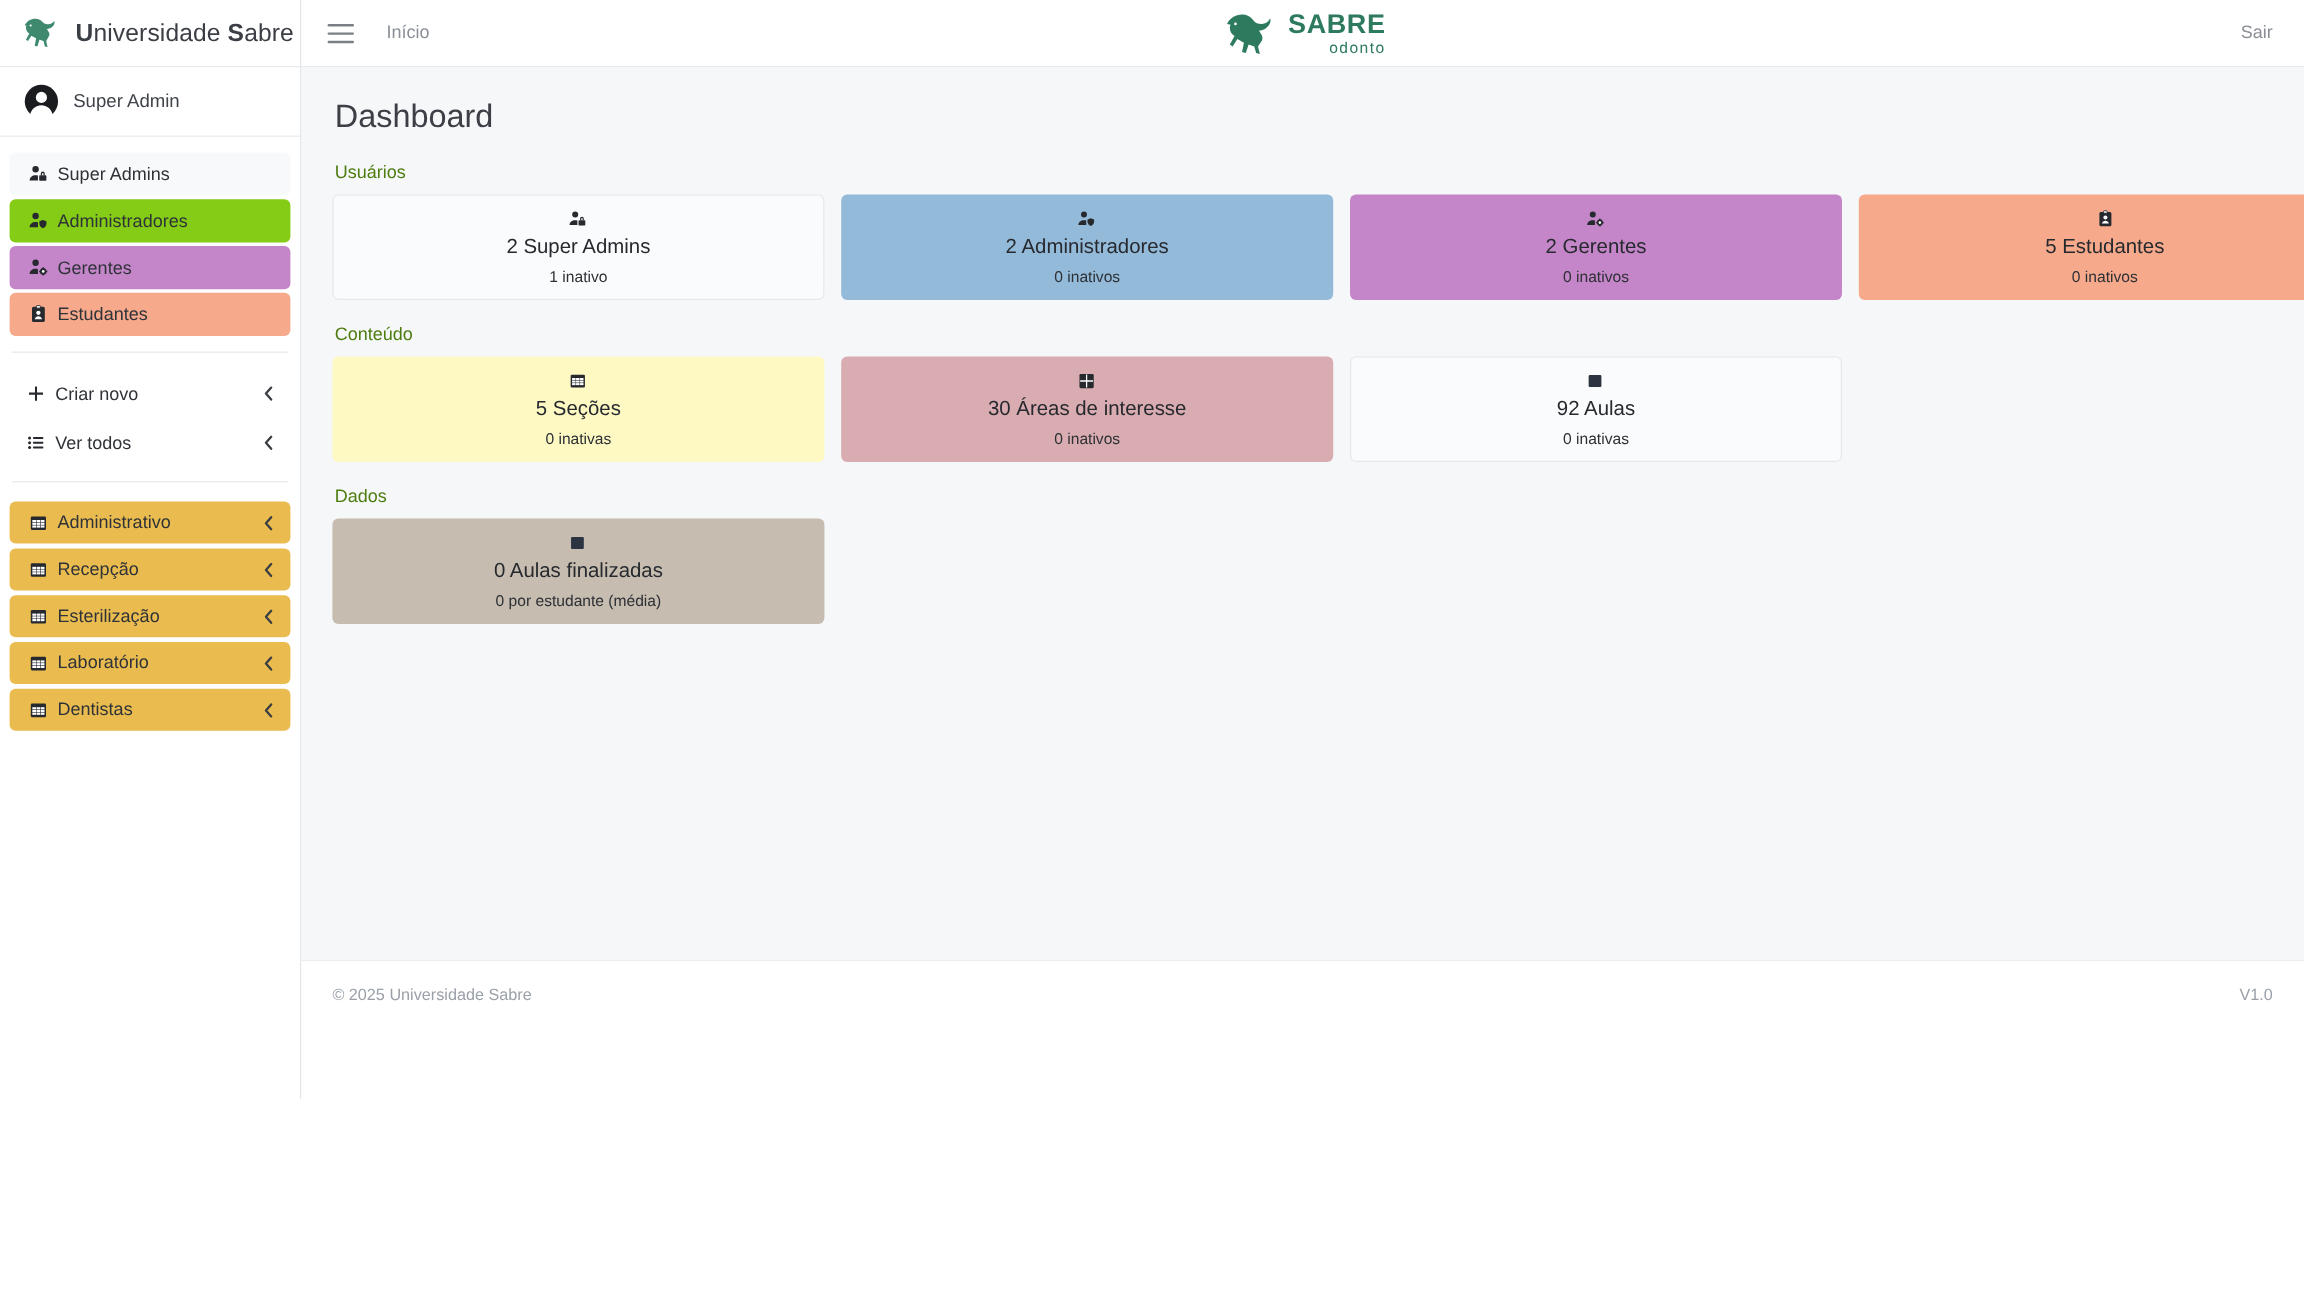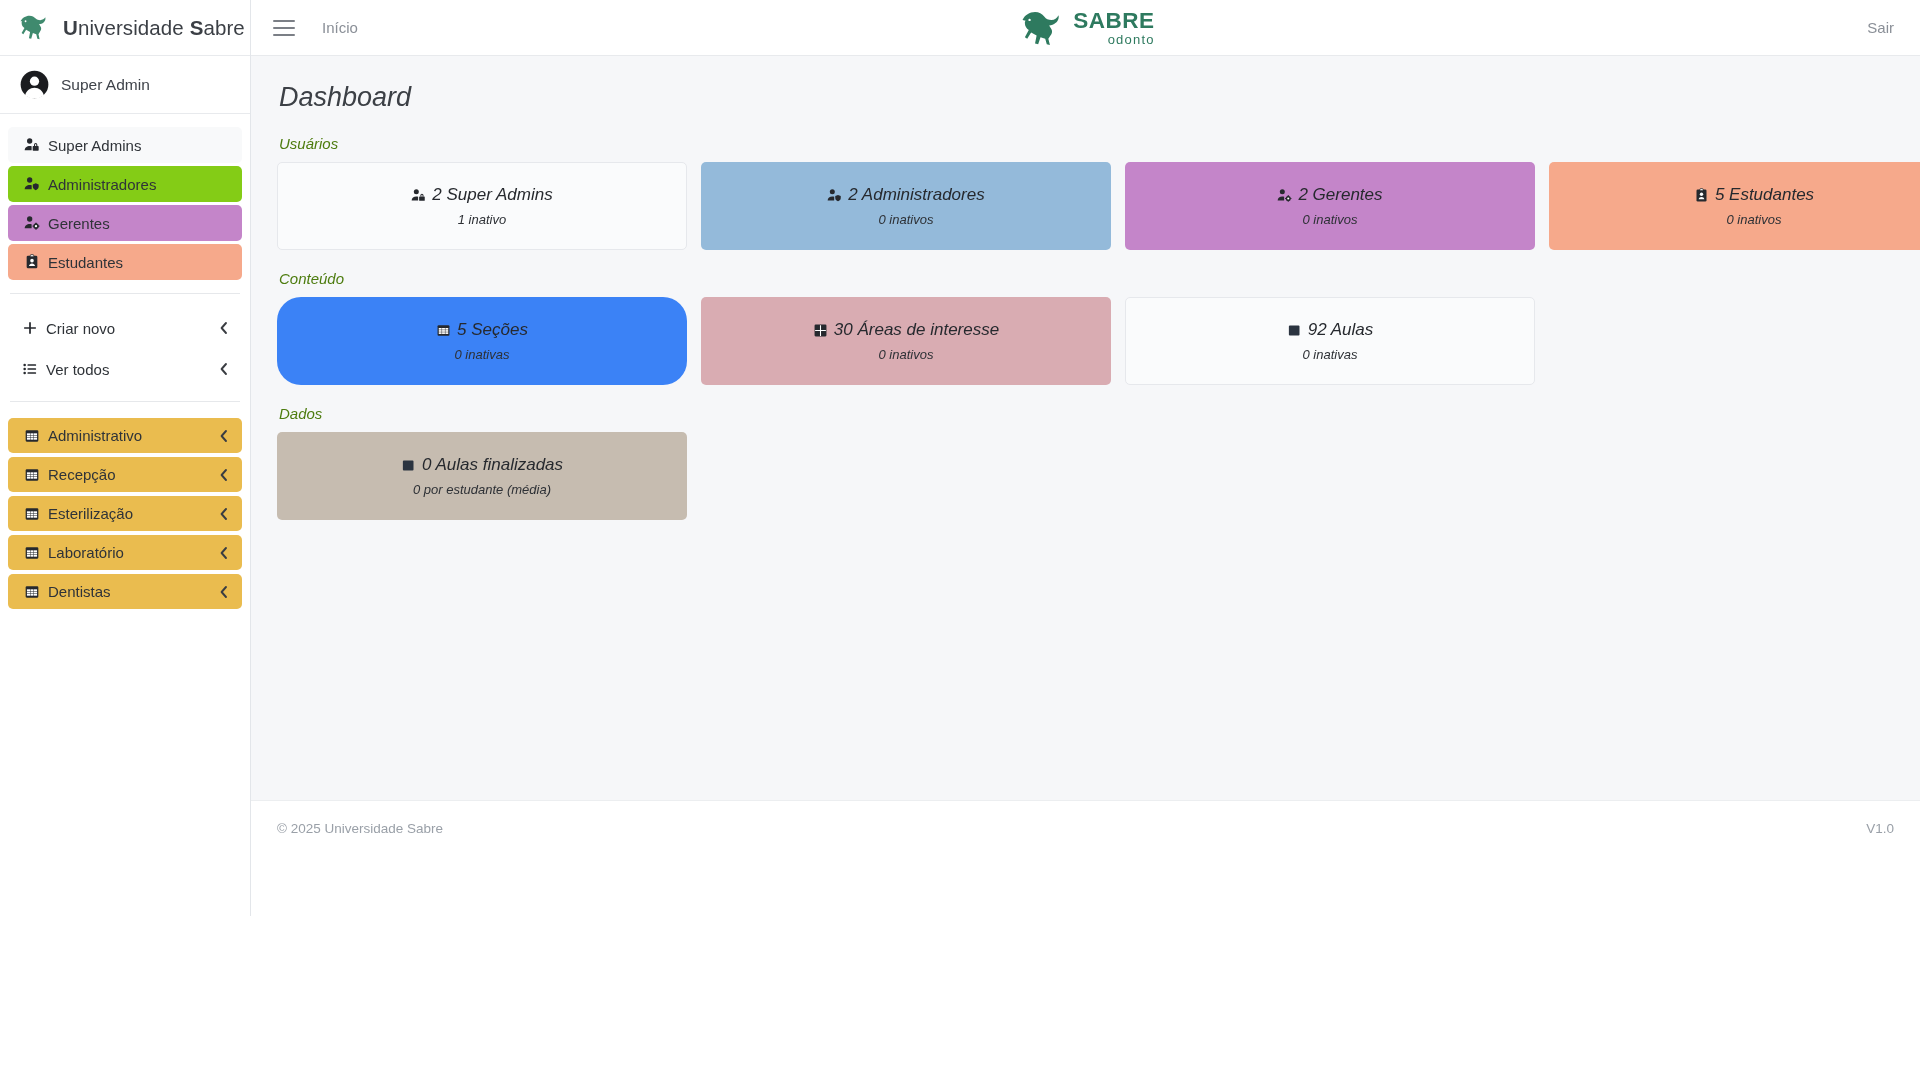--- a/index.html
+++ b/index.html
@@ -91,21 +91,20 @@
   .tl-word { display: flex; flex-direction: column; line-height: 1; }
   .tl-word .w1 { font-size: 22.5px; font-weight: 700; color: #2e7a5f; letter-spacing: .5px; }
   .tl-word .w2 { font-size: 13px; color: #2e7a5f; letter-spacing: 1.2px; text-align: right; margin-top: 1px;}
   .logout { margin-left: auto; font-size: 15px; color: #8a8f97; cursor: pointer; }
 
   .content {
     flex: 1 1 auto;
     background: #f6f7f9;
     padding: 26px 26px 0 26px;
     overflow: hidden;
-    font-style: italic;
   }
   .page-title {
     font-size: 27px; font-weight: 400; color: #3c4046;
     margin: 0 0 22px 2px;
   }
   .section-label {
     font-size: 15px; color: #4d7c0f;
     margin: 0 0 10px 2px;
   }
   .section + .section { margin-top: 20px; }
@@ -116,27 +115,28 @@
     border-radius: 5px;
     display: flex; flex-direction: column;
     align-items: center; justify-content: center;
     gap: 7px;
     cursor: pointer;
   }
   .card-main {
     display: flex; align-items: center; gap: 6px;
     font-size: 17px; color: #26292e;
     white-space: nowrap;
+    flex-direction: column;
   }
   .card-sub { font-size: 13px; color: #2d3035; }
   .c-white  { background: #fafbfc; border: 1px solid #e6e8ec; }
   .c-blue   { background: #94bada; }
   .c-purple { background: #c485c9; }
   .c-salmon { background: #f6a98b; }
-  .c-yellow { background: #3b82f6; border-radius: 24px; }
+  .c-yellow { background: #fef9c3; }
   .c-pink   { background: #d9acb2; }
   .c-taupe  { background: #c6bcb0; }
 
   .w-quarter { flex: 0 0 410px; }
   .w-third   { flex: 0 0 410px; }
 
   .footer {
     height: 56px; flex: 0 0 56px;
     background: #ffffff;
     border-top: 1px solid #eceef0;

